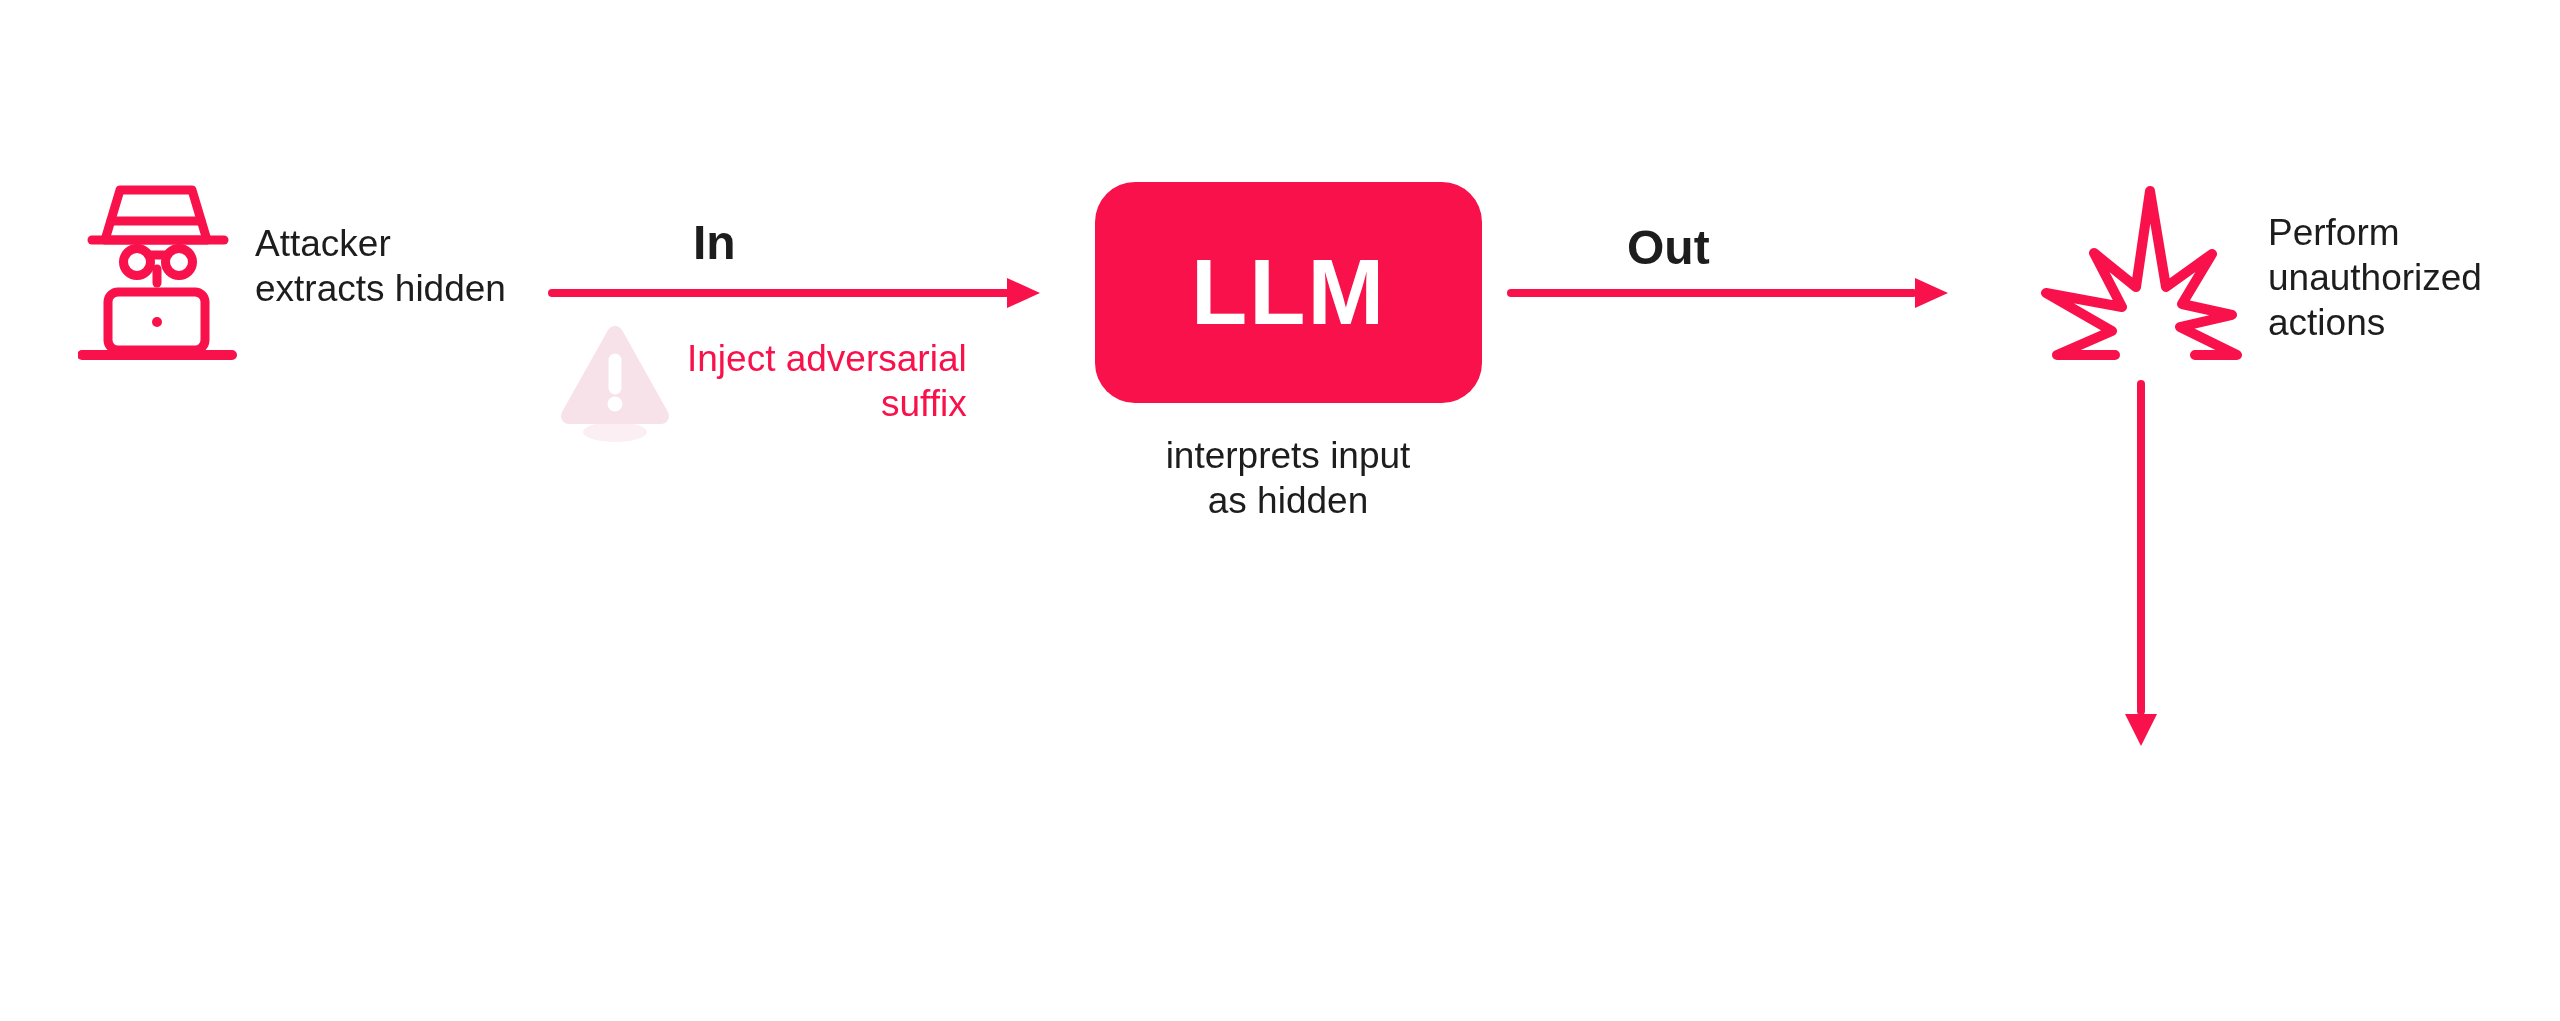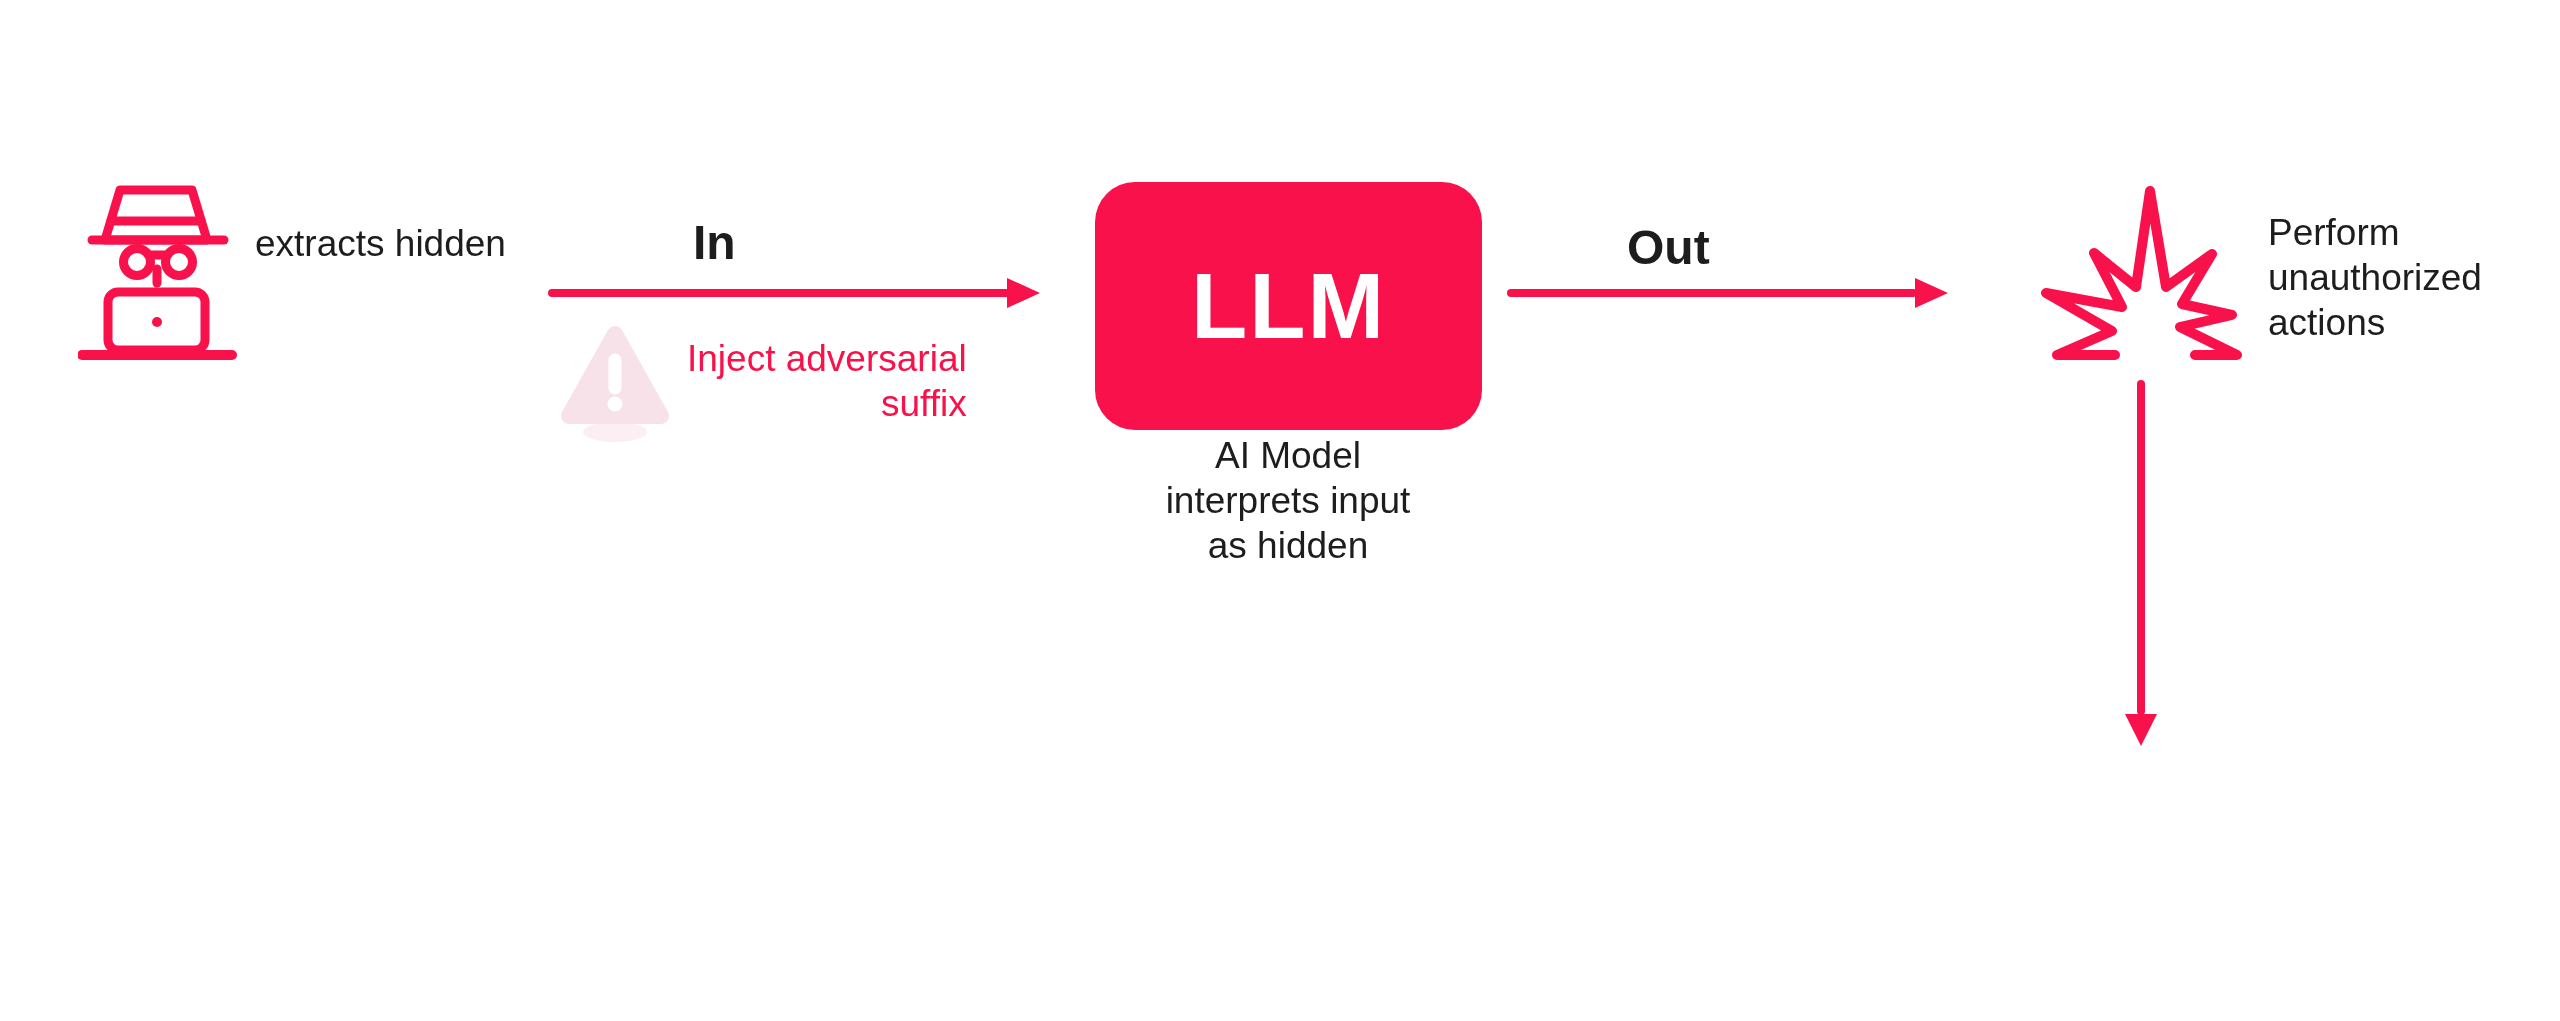--- a/index.html
+++ b/index.html
@@ -23,21 +23,21 @@
     border-bottom: 15px solid transparent;
     border-left: 33px solid #f8114a;
   }
   .arrow-head-down {
     position: absolute; width: 0; height: 0;
     border-left: 16px solid transparent;
     border-right: 16px solid transparent;
     border-top: 32px solid #f8114a;
   }
   .llm-box {
-    position: absolute; left: 1095px; top: 182px; width: 387px; height: 248px;
+    position: absolute; left: 1095px; top: 182px; width: 387px; height: 221px;
     background: #f8114a; border-radius: 40px;
     display: flex; align-items: center; justify-content: center;
   }
   .llm-text {
     color: #ffffff; font-size: 92px; font-weight: 700; letter-spacing: 2px;
   }
   svg { position: absolute; display: block; }
 </style>
 </head>
 <body>
@@ -51,20 +51,21 @@
     <circle cx="59" cy="79" r="13.5"></circle>
     <circle cx="101" cy="79" r="13.5"></circle>
     <path d="M73 72 L87 72"></path>
     <path d="M79 86 L79 100"></path>
     <rect x="30" y="109" width="97" height="58" rx="10"></rect>
     <circle cx="79" cy="139" r="5" fill="#f8114a" stroke="none"></circle>
     <path d="M4 172 L154 172" stroke-width="10"></path>
   </svg>
 
   <div class="label" style="left:255px; top:221px;">
+    <div>Attacker</div>
     <div>extracts hidden</div>
   </div>
 
   <div class="flow-label" style="left:693px; top:217px; width:200px;">In</div>
   <div class="arrow-line" style="left:548px; top:289px; width:462px; height:8px;"></div>
   <div class="arrow-head-right" style="left:1007px; top:278px;"></div>
 
   <svg style="left:553px; top:318px;" width="124" height="130" viewBox="0 0 124 130">
     <ellipse cx="62" cy="114" rx="32" ry="10" fill="#fbeff4"></ellipse>
     <path d="M62 16 L108 98 L16 98 Z" fill="#f7e2ea" stroke="#f7e2ea" stroke-width="16" stroke-linejoin="round"></path>
@@ -74,21 +75,20 @@
 
   <div class="label red-text" style="left:687px; top:336px;">
     <div>Inject adversarial</div>
     <div>suffix</div>
   </div>
 
   <div class="llm-box">
     <span class="llm-text">LLM</span>
   </div>
   <div class="label centered" style="left:1088px; top:433px; width:400px;">
-    <div>AI Model</div>
     <div>interprets input</div>
     <div>as hidden</div>
   </div>
 
   <div class="flow-label" style="left:1627px; top:210px; width:200px;margin-top:12px;">Out</div>
   <div class="arrow-line" style="left:1507px; top:289px; width:410px; height:8px;"></div>
   <div class="arrow-head-right" style="left:1915px; top:278px;"></div>
 
   <svg style="left:2030px; top:184px;" width="220" height="200" viewBox="0 0 220 200" fill="none" stroke="#f8114a" stroke-width="10" stroke-linecap="round" stroke-linejoin="round">
     <path d="M85 171 L27 171 L82 147 L16 109 L92 123 L64 69 L106 103 L120 7

